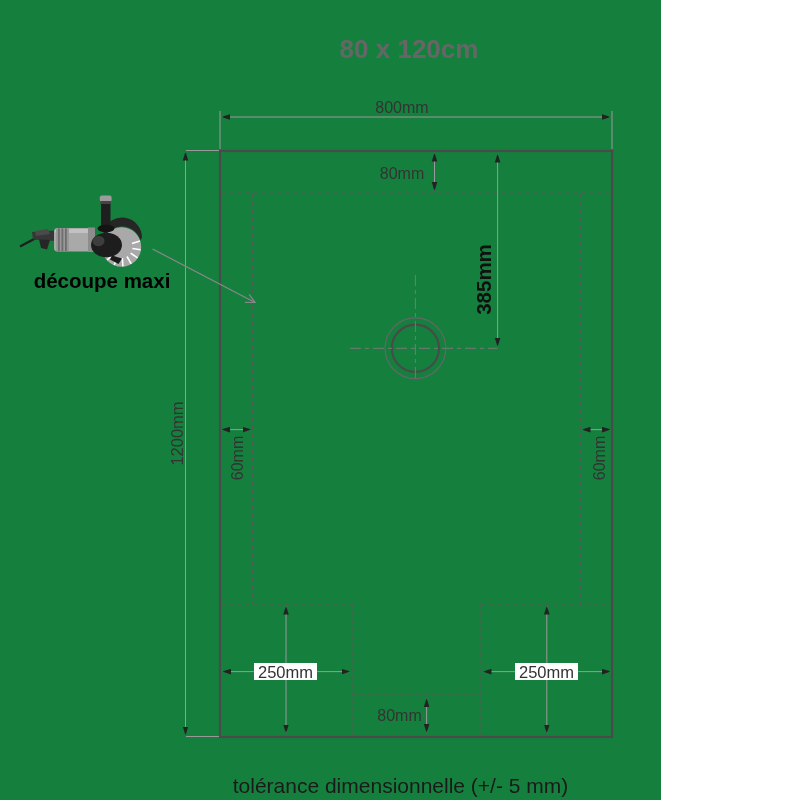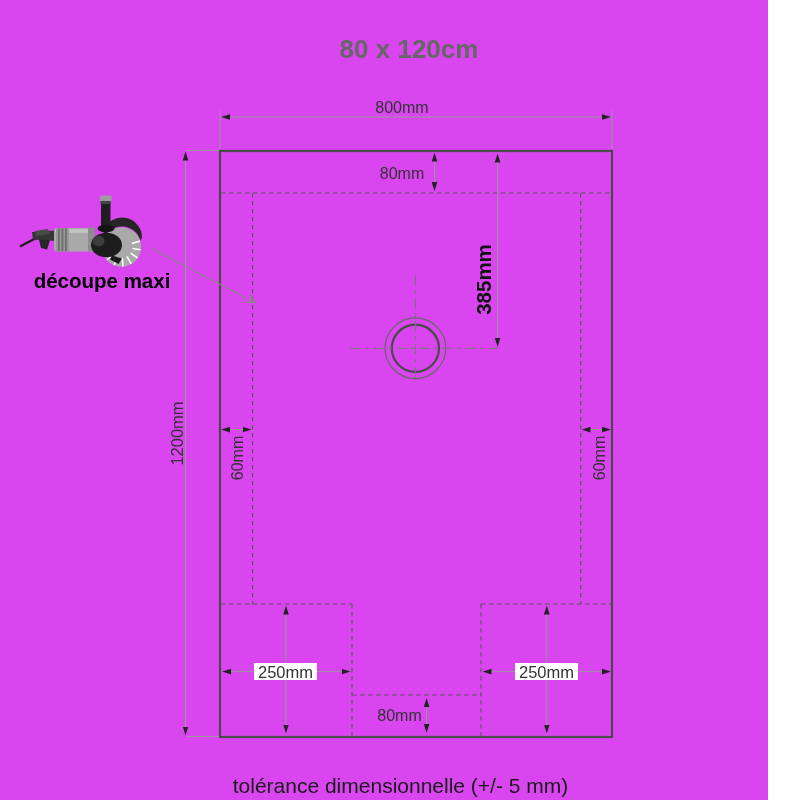--- a/index.html
+++ b/index.html
@@ -1,16 +1,16 @@
 <!DOCTYPE html>
 <html><head>
 <meta charset="utf-8">
 <style>
   html,body{margin:0;padding:0;background:#ffffff;}
-  #page{width:768px;height:800px;position:relative;background:#d946ef;overflow:hidden;}
+  #page{width:661px;height:800px;position:relative;background:#15803d;overflow:hidden;}
   svg{position:absolute;top:0;left:0;}
   text{font-family:"Liberation Sans", sans-serif;}
 </style>
 </head>
 <body>
 <div id="page">
 <svg width="800" height="800" viewBox="0 0 800 800">
   <defs>
     <marker id="aL" markerWidth="10" markerHeight="8" refX="0.5" refY="3" orient="auto" markerUnits="userSpaceOnUse">
       <path d="M0,3 L9,0.2 L9,5.8 Z" fill="#222"></path>

